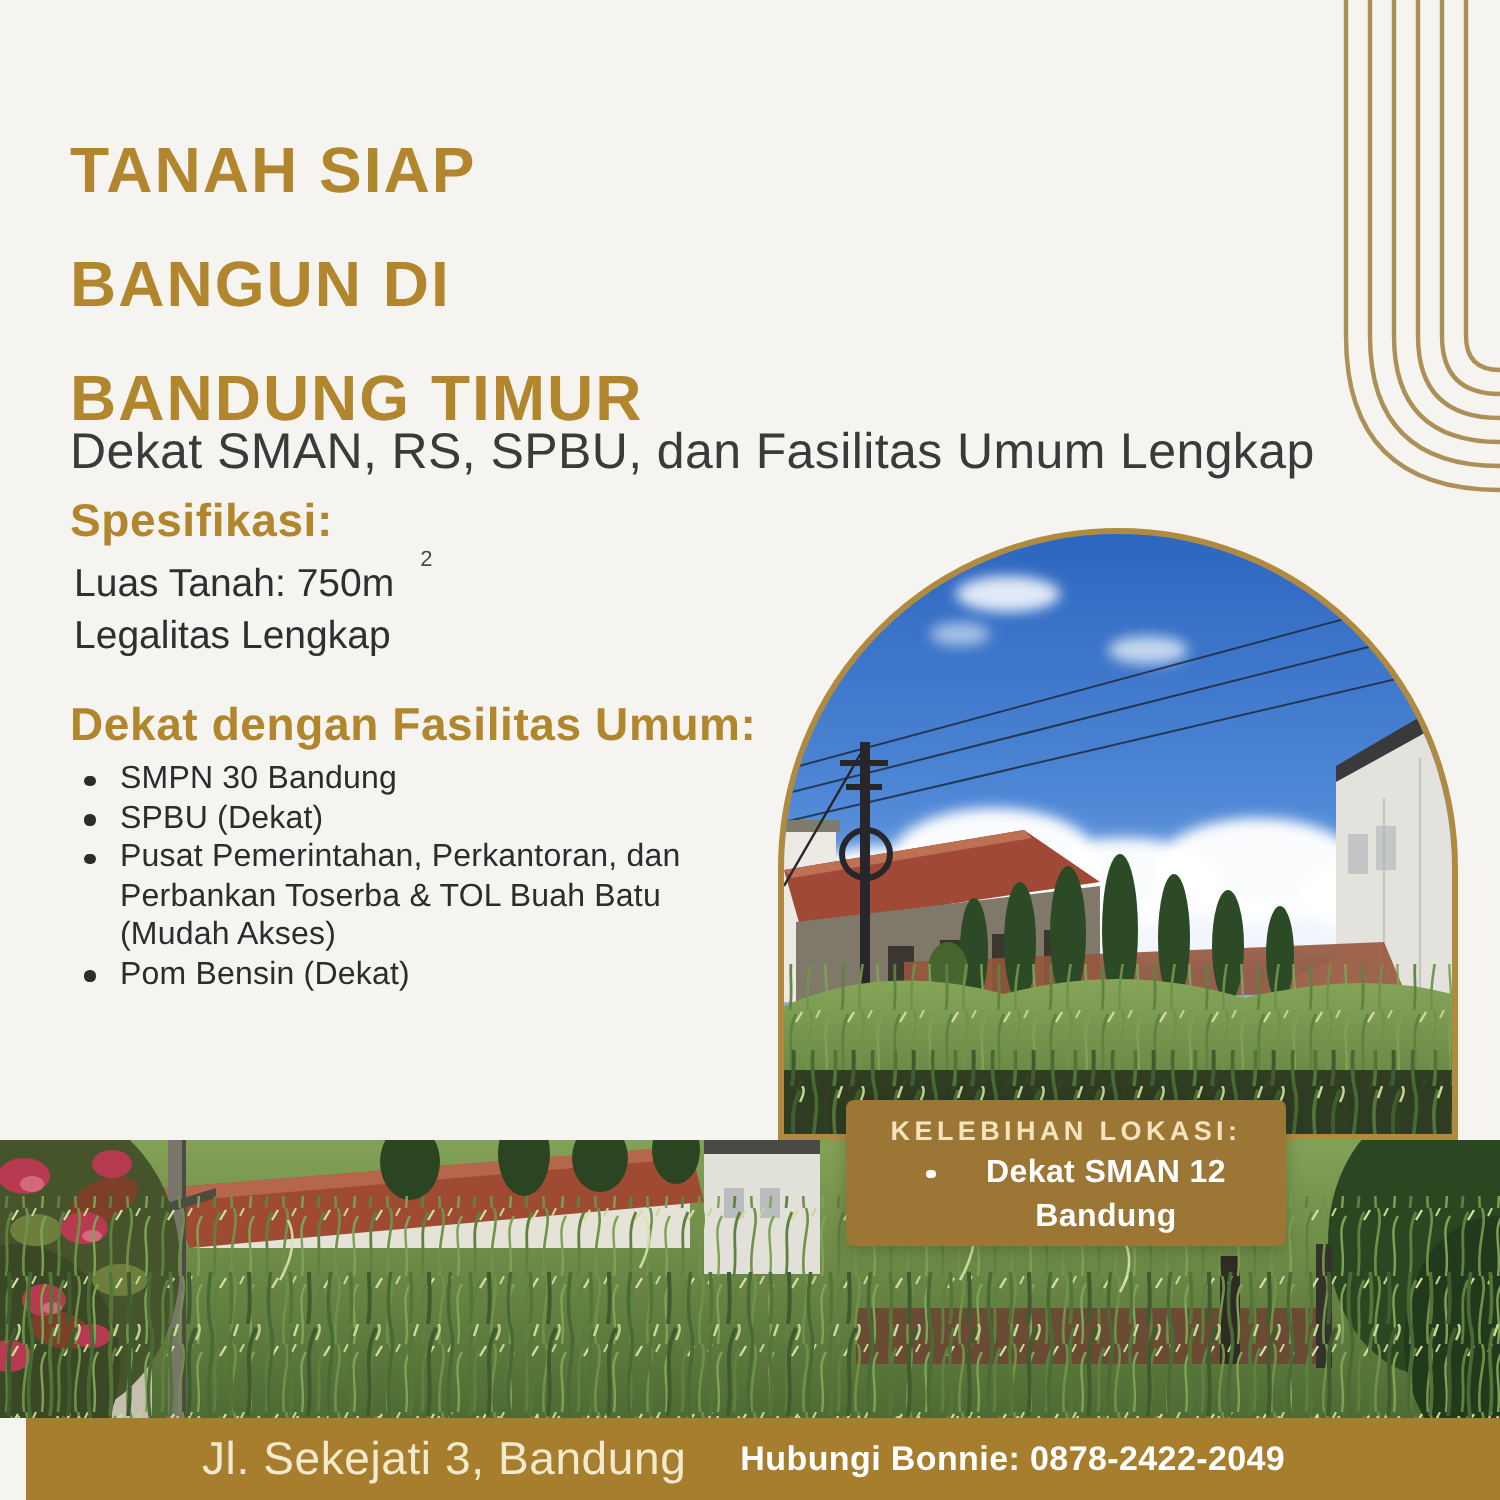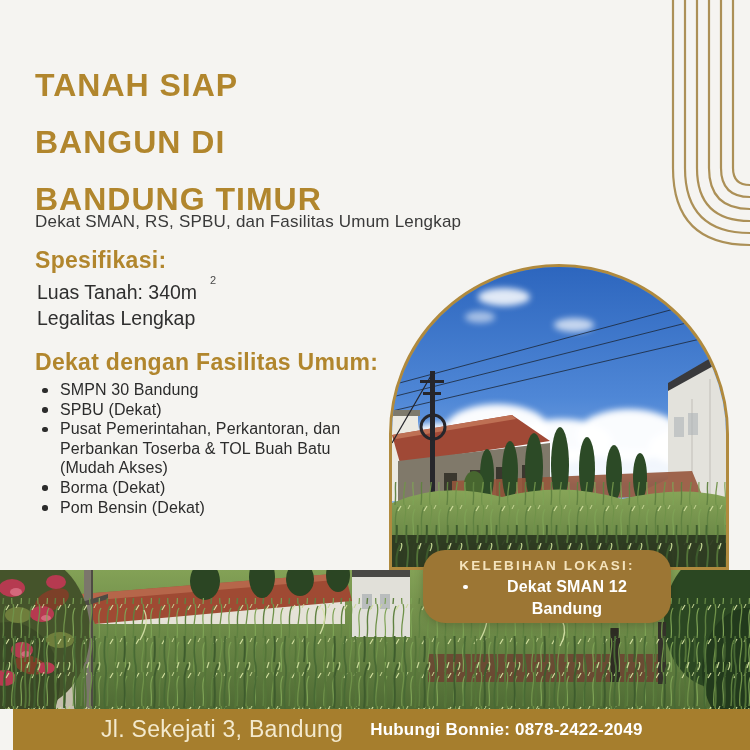--- a/index.html
+++ b/index.html
@@ -12,21 +12,21 @@
   body{font-family:"Liberation Sans","DejaVu Sans",sans-serif;background:#fff;}
   .poster{position:relative;width:750px;height:750px;background:var(--bg);overflow:hidden;}
 
   
   .corner-arcs{position:absolute;top:0;right:0;z-index:0;}
 
   
   .headline{position:absolute;left:35px;top:57px;color:var(--gold);
     font-size:32px;font-weight:700;line-height:57px;letter-spacing:1px;z-index:3;}
   .subtitle{position:absolute;left:35px;top:212px;color:#3A3A3A;
-    font-size:17px;font-weight:500;letter-spacing:.2px;z-index:3;}
+    font-size:25px;font-weight:500;letter-spacing:.2px;z-index:3;}
 
   .section-heading{position:absolute;left:35px;color:var(--gold);
     font-size:23px;font-weight:700;letter-spacing:.3px;z-index:3;}
   .spec-heading{top:247px;}
   .spec-line{position:absolute;left:37px;color:#2F2F2F;font-size:19.5px;
     font-weight:500;z-index:3;}
   .spec-area{top:281px;}
   .spec-area sup{font-size:11px;position:relative;top:-8px;margin-left:13px;color:#4A4A4A;}
   .spec-legal{top:307px;}
 
@@ -42,22 +42,22 @@
     border:3px solid var(--arch-border);border-radius:171px 171px 0 0;
     overflow:hidden;background:#4F87D6;z-index:1;}
   .arch-photo svg{display:block;}
 
   
   .strip-photo{position:absolute;left:0;top:570px;width:750px;height:139px;
     overflow:hidden;background:#6B8A48;z-index:2;}
   .strip-photo svg{display:block;}
 
   
-  .pill{position:absolute;left:423px;top:550px;width:248px;height:73px;
-    background:var(--pill-brown);border-radius:22px;z-index:5;
+  .pill{position:absolute;left:423px;top:550px;width:220px;height:73px;
+    background:var(--pill-brown);border-radius:4px;z-index:5;
     box-shadow:0 2px 8px rgba(40,30,10,.25);padding:8px 14px 6px 14px;}
   .pill-heading{text-align:center;color:var(--pill-heading-cream);font-size:13.5px;
     font-weight:700;letter-spacing:2.2px;}
   .pill-list{list-style:none;margin-top:3px;padding-left:26px;}
   .pill-list li{position:relative;padding-left:14px;color:#FFFFFF;font-size:16px;
     font-weight:700;line-height:22px;letter-spacing:.2px;text-align:center;}
   .pill-list li::before{content:"";position:absolute;left:0;top:8.5px;width:4.5px;height:4.5px;
     border-radius:50%;background:#FFFFFF;}
 
   
@@ -84,29 +84,28 @@
   </svg>
 
   <div class="headline">
     <div>TANAH SIAP</div>
     <div>BANGUN DI</div>
     <div>BANDUNG TIMUR</div>
   </div>
   <div class="subtitle">Dekat SMAN, RS, SPBU, dan Fasilitas Umum Lengkap</div>
 
   <h2 class="section-heading spec-heading">Spesifikasi:</h2>
-  <p class="spec-line spec-area"><span>Luas Tanah: 340m</span><sup>2</sup></p>
+  <p class="spec-line spec-area"><span>Luas Tanah: 750m</span><sup>2</sup></p>
   <p class="spec-line spec-legal">Legalitas Lengkap</p>
 
   <h2 class="section-heading fac-heading">Dekat dengan Fasilitas Umum:</h2>
   <ul class="fac-list">
     <li>SMPN 30 Bandung</li>
     <li>SPBU (Dekat)</li>
     <li>Pusat Pemerintahan, Perkantoran, dan Perbankan Toserba &amp; TOL Buah Batu (Mudah Akses)</li>
-    <li>Borma (Dekat)</li>
     <li>Pom Bensin (Dekat)</li>
   </ul>
 
   <div class="arch-photo">
     <svg width="334" height="300" viewBox="0 0 334 300" preserveAspectRatio="none">
       <defs>
         <linearGradient id="skyG" x1="0" y1="0" x2="0" y2="1">
           <stop offset="0" stop-color="#2D66BE"></stop>
           <stop offset="0.55" stop-color="#4F87D6"></stop>
           <stop offset="1" stop-color="#8FB9EA"></stop>

